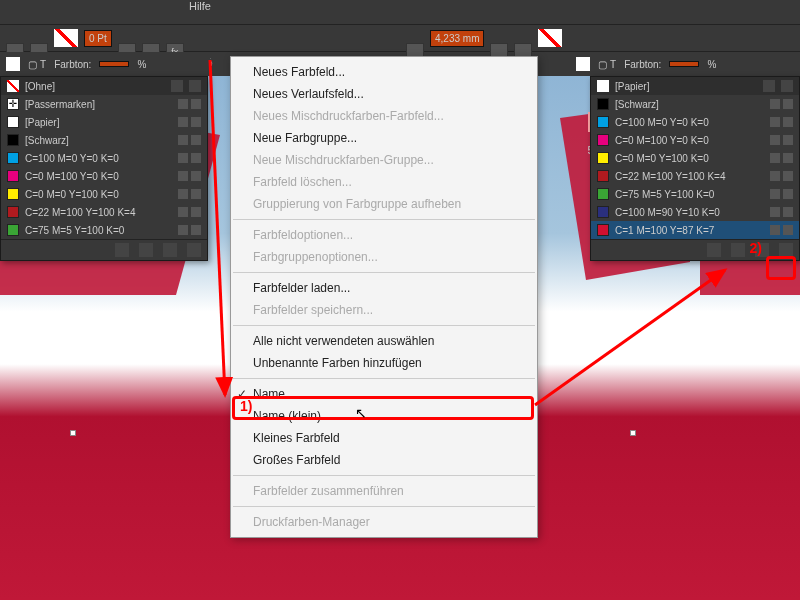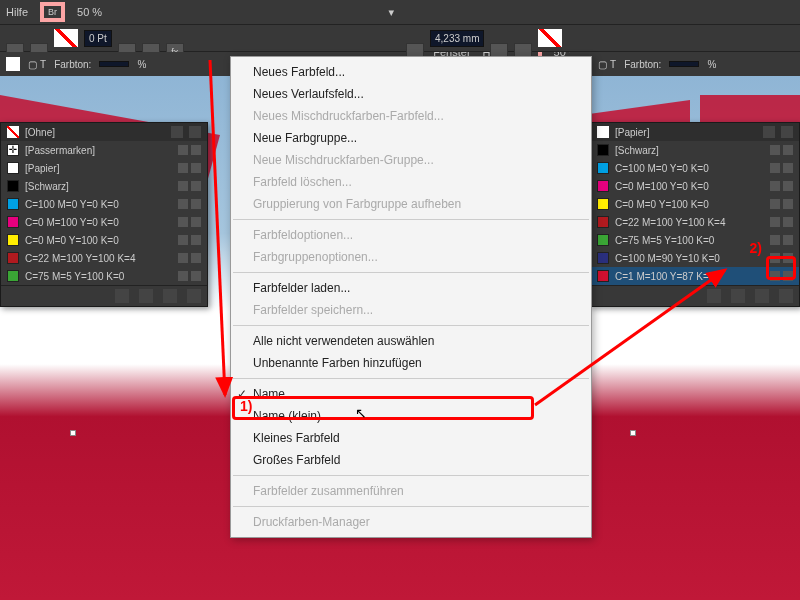--- a/index.html
+++ b/index.html
@@ -1,69 +1,69 @@
 <!DOCTYPE html>
 <html><head>
 <meta charset="utf-8">
 <style>
   * { box-sizing: border-box; margin: 0; padding: 0; font-family: "Segoe UI", Tahoma, sans-serif; }
   body { width: 800px; height: 600px; background: #383838; position: relative; overflow: hidden; }
   
   
-  .menubar { position: absolute; top: 0; height: 24px; background: #383838; color: #ccc; font-size: 11px; display: flex; align-items: center; gap: 12px; padding: 0 6px; }
+  .menubar { position: absolute; top: 0; height: 24px; background: #383838; color: #ccc; font-size: 11px; display: flex; align-items: center; gap: 12px; padding: 0 6px; flex-direction: column; }
   .menubar-left { left: 0; width: 400px; }
   .menubar-right { left: 400px; width: 400px; margin-top: 40px; }
   .menubar span { cursor: default; }
   .br-icon { border: 4px solid #fca5a5; padding: 1px 4px; font-size: 9px; }
   
   
   .toolbar { position: absolute; top: 24px; height: 28px; background: #383838; border-top: 1px solid #222; border-bottom: 1px solid #222; display: flex; align-items: center; gap: 6px; padding: 0 6px; }
   .toolbar-left { left: 0; width: 400px; }
   .toolbar-right { left: 400px; width: 400px; }
   .tool-icon { width: 18px; height: 18px; background: #555; border: 1px solid #333; margin-top: 28px; }
-  .tool-field { background: #0f172a; color: #ccc; font-size: 10px; padding: 2px 4px; border: 1px solid #111; }
+  .tool-field { background: #c2410c; color: #ccc; font-size: 10px; padding: 2px 4px; border: 1px solid #111; }
   .stroke-swatch { width: 24px; height: 18px; background: #fff; position: relative; }
   .stroke-swatch::after { content:''; position:absolute; left:0; top:0; right:0; bottom:0; background: linear-gradient(45deg, transparent 45%, red 45%, red 55%, transparent 55%); }
   
   
   .toolbar2 { position: absolute; top: 52px; height: 24px; background: #383838; color: #ccc; font-size: 10px; display: flex; align-items: center; gap: 8px; padding: 0 6px; }
   .toolbar2-left { left: 0; width: 210px; }
   .toolbar2-right { left: 570px; width: 230px; }
   .mini-swatch { width: 14px; height: 14px; background: #fff; }
   
   
   .doc-bg { position: absolute; top: 76px; left: 0; width: 800px; height: 524px; background: linear-gradient(#8fb5d5 0%, #a5c5dd 30%, #fff 45%, #fff 55%, #b01030 65%, #c01838 100%); }
   .red-splash { position: absolute; background: #c01838; }
   .rs1 { top: 95px; left: 0; width: 220px; height: 200px; clip-path: polygon(0 0, 100% 20%, 80% 100%, 0 100%); opacity:.9;}
   .rs2 { top: 100px; left: 560px; width: 130px; height: 180px; clip-path: polygon(0 10%, 100% 0, 100% 90%, 20% 100%); opacity:.9;}
   .rs3 { top: 95px; left: 700px; width: 100px; height: 200px; opacity:.9;}
   .sel-handle { position:absolute; width:6px; height:6px; background:#fff; border:1px solid #888;}
   
   
-  .panel { position: absolute; background: #383838; border: 1px solid #1a1a1a; color: #ccc; font-size: 10px; box-shadow: 2px 2px 6px rgba(0,0,0,.4); margin-top: 46px; }
+  .panel { position: absolute; background: #383838; border: 1px solid #1a1a1a; color: #ccc; font-size: 10px; box-shadow: 2px 2px 6px rgba(0,0,0,.4); }
   .panel-left { top: 76px; left: 0; width: 208px; }
   .panel-right { top: 76px; right: 0; width: 210px; }
   .panel-header { background: #2e2e2e; padding: 3px 6px; display: flex; align-items: center; gap: 6px; font-size: 10px; }
   .panel-header .hdr-swatch { width: 12px; height: 12px; background: #fff; position:relative;}
   .panel-header .hdr-swatch.none::after{content:'';position:absolute;inset:0;background:linear-gradient(45deg,transparent 42%,red 42%,red 58%,transparent 58%);}
   .panel-header .btns { margin-left: auto; display: flex; gap: 6px; }
   .panel-header .btn { width: 12px; height: 12px; background:#444; }
   .swatch-row { display: flex; align-items: center; gap: 6px; padding: 2px 6px; height: 18px; }
   .swatch-row.sel { background: #1f4f78; }
   .sw { width: 12px; height: 12px; flex-shrink: 0; border:1px solid #222;}
   .sw.reg { background:#fff; position:relative;}
   .sw.reg::after{content:'✛';position:absolute;inset:0;color:#000;font-size:10px;text-align:center;line-height:10px;}
   .sw-name { flex: 1; white-space: nowrap; overflow: hidden; }
   .sw-tail { display:flex; gap:3px; }
   .sw-tail span { width:10px; height:10px; background:#555;}
   .panel-footer { display:flex; justify-content:flex-end; gap:10px; padding:3px 6px; border-top:1px solid #222;}
   .panel-footer span { width:14px; height:14px; background:#444; }
   
   
-  .ctx { position: absolute; top: 56px; left: 230px; width: 362px; background: #f4f4f4; border: 1px solid #999; box-shadow: 2px 2px 8px rgba(0,0,0,.3); color: #222; font-size: 12px; padding: 4px 0; z-index: 50; }
+  .ctx { position: absolute; top: 56px; left: 230px; width: 308px; background: #f4f4f4; border: 1px solid #999; box-shadow: 2px 2px 8px rgba(0,0,0,.3); color: #222; font-size: 12px; padding: 4px 0; z-index: 50; }
   .ctx-item { padding: 4px 22px; cursor: default; }
   .ctx-item.dis { color: #aaa; }
   .ctx-item.chk::before { content:'✓'; position:absolute; margin-left:-16px; color:#333;}
   .ctx-sep { height:1px; background:#ccc; margin:4px 2px; }
   
   
   .annot-box { position:absolute; border:3px solid #ff0000; border-radius:4px; z-index:60; pointer-events:none;}
   .annot1 { top: 396px; left: 232px; width: 302px; height: 24px; }
   .annot2 { top: 256px; right: 4px; width: 30px; height: 24px; }
   .annot-label { position:absolute; color:#ff0000; font-weight:bold; font-size:14px; z-index:61;}

